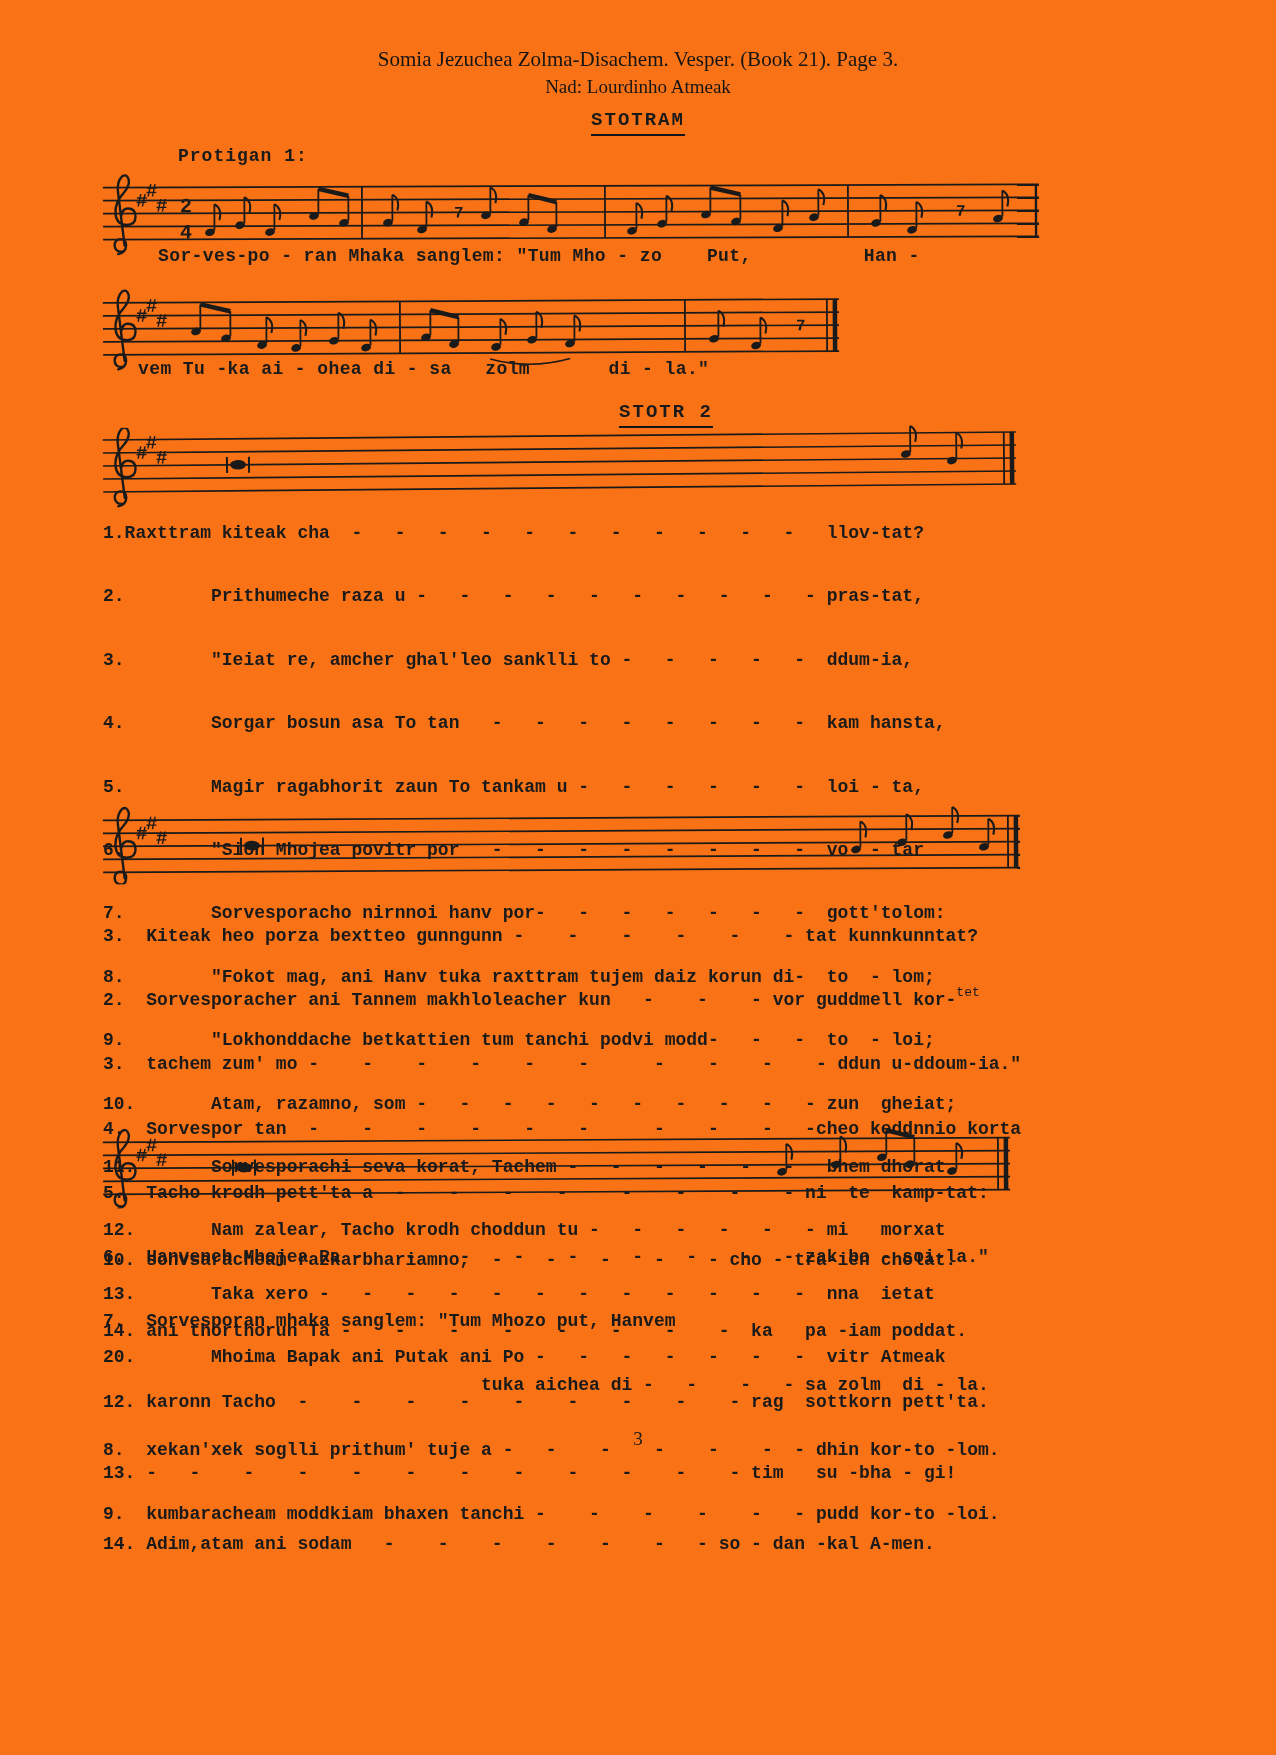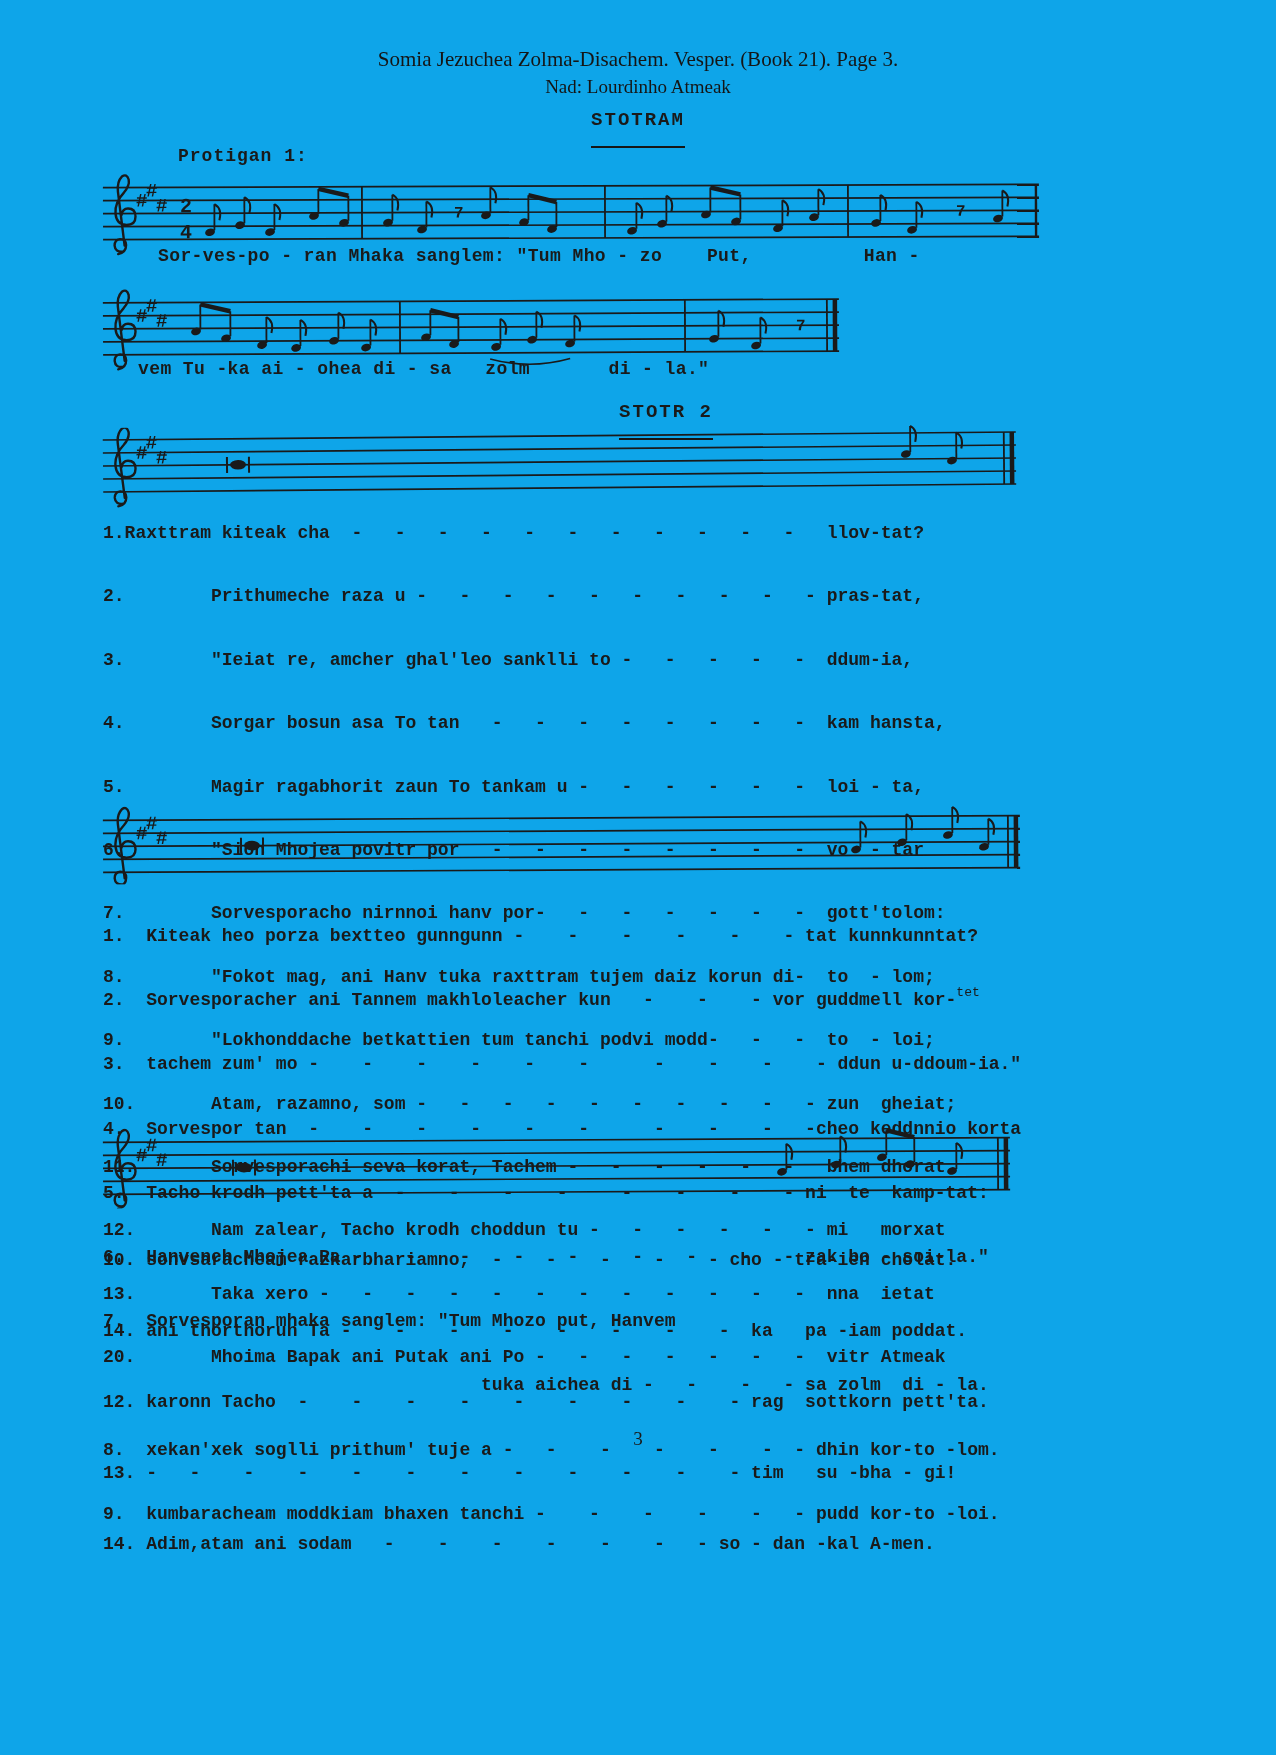--- a/index.html
+++ b/index.html
@@ -1,24 +1,24 @@
 <!DOCTYPE html>
 <html><head>
 <meta charset="utf-8">
 <style>
   html,body{margin:0;padding:0;background:#ffffff;}
-  .page{position:relative;width:1276px;height:1755px;background:#0ea5e9;overflow:hidden;
+  .page{position:relative;width:1276px;height:1755px;background:#f97316;overflow:hidden;
         font-family:"Liberation Mono","DejaVu Sans Mono",monospace;color:#1a1a1a;}
   .title{position:absolute;top:47px;left:0;width:100%;text-align:center;
          font-family:"Liberation Serif","DejaVu Serif",serif;font-size:21px;color:#151515;}
   .author{position:absolute;top:76px;left:0;width:100%;text-align:center;
           font-family:"Liberation Serif","DejaVu Serif",serif;font-size:19px;color:#151515;}
   .heading{position:absolute;left:0;width:100%;text-align:center;font-weight:bold;
            font-size:19px;letter-spacing:2px;}
-  .heading .u{border-bottom:2.5px solid #161616;padding-bottom:15px;}
+  .heading .u{border-bottom:2.5px solid #161616;padding-bottom:3px;}
   .h1{top:109px;}
   .h2{top:401px;margin-left:28px;}
   .protigan{position:absolute;top:146px;left:178px;font-size:18px;font-weight:bold;letter-spacing:1px;}
   .lyric{position:absolute;font-size:18px;font-weight:bold;white-space:pre;letter-spacing:.4px;}
   .staff{position:absolute;}
   .tilt1{transform:rotate(-0.2deg);}
   .tilt2{transform:rotate(-0.3deg);}
   .tilt3{transform:rotate(-0.5deg);}
   .tilt4{transform:rotate(-0.3deg);}
   .verses{position:absolute;font-size:18px;font-weight:bold;white-space:pre;}
@@ -239,21 +239,21 @@
       <path d="M806.4 12 q8 4 5 16" fill="none" stroke="#1a1a1a" stroke-width="2"></path>
       <ellipse cx="848" cy="33" rx="5" ry="3.7" transform="rotate(-16 848 33)" fill="#1a1a1a"></ellipse>
       <line x1="852.4" y1="31" x2="852.4" y2="5" stroke="#1a1a1a" stroke-width="1.8"></line>
       <path d="M852.4 5 q8 4 5 16" fill="none" stroke="#1a1a1a" stroke-width="2"></path>
       <ellipse cx="884" cy="45" rx="5" ry="3.7" transform="rotate(-16 884 45)" fill="#1a1a1a"></ellipse>
       <line x1="888.4" y1="43" x2="888.4" y2="17" stroke="#1a1a1a" stroke-width="1.8"></line>
       <path d="M888.4 17 q8 4 5 16" fill="none" stroke="#1a1a1a" stroke-width="2"></path>
     </svg>
 
   <div class="verses vb" style="top:884px;left:103px;">
-    <div class="vline">1.  Kiteak heo porza bextteo gunngunn -    -    -    -    -    - tat kunnkunntat?</div>
+    <div class="vline">3.  Kiteak heo porza bextteo gunngunn -    -    -    -    -    - tat kunnkunntat?</div>
     <div class="vline"><span>2.  Sorvesporacher ani Tannem makhloleacher kun   -    -    - vor guddmell kor-</span><span class="sup">tet</span></div>
     <div class="vline">3.  tachem zum' mo -    -    -    -    -    -      -    -    -    - ddun u-ddoum-ia."</div>
     <div class="vline">4.  Sorvespor tan  -    -    -    -    -    -      -    -    -   -cheo keddnnio korta</div>
     <div class="vline">5.  Tacho krodh pett'ta a  -    -    -    -     -    -    -    - ni  te  kamp-tat:</div>
     <div class="vline">6.  Hanvench Mhojea Ra -    -    -    -    -     -    -    -   - zak bo - soi-la."</div>
     <div class="vline">7.  Sorvesporan mhaka sanglem: "Tum Mhozo put, Hanvem</div>
     <div class="vline">                                   tuka aichea di -   -    -   - sa zolm  di - la.</div>
     <div class="vline">8.  xekan'xek soglli prithum' tuje a -   -    -    -    -    -  - dhin kor-to -lom.</div>
     <div class="vline">9.  kumbaracheam moddkiam bhaxen tanchi -    -    -    -    -   - pudd kor-to -loi.</div>
   </div>

